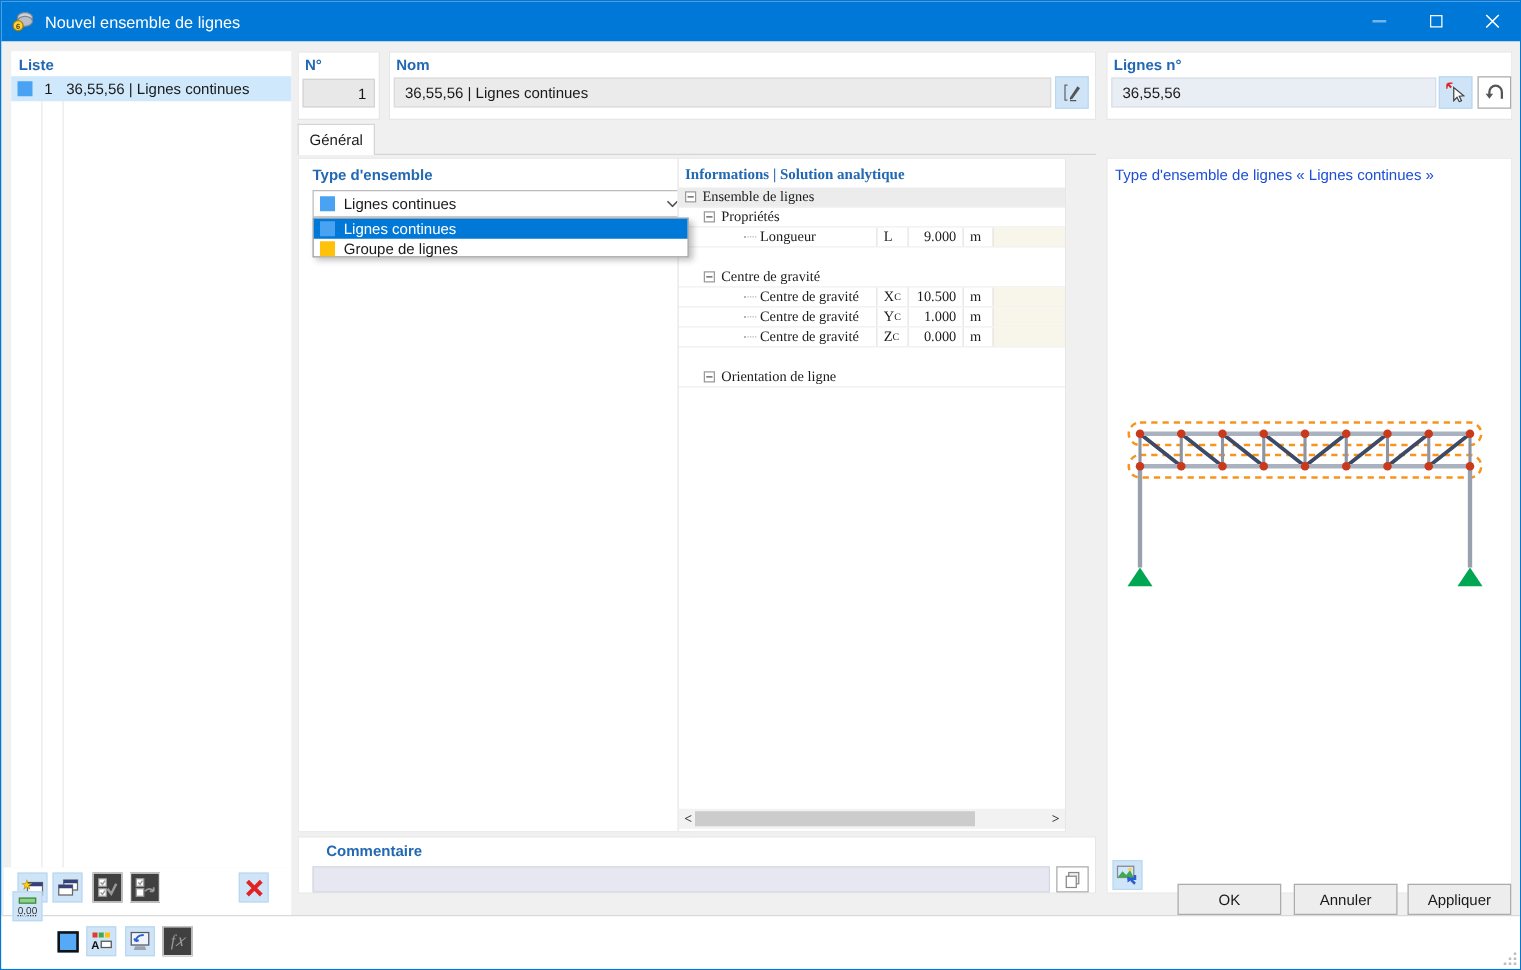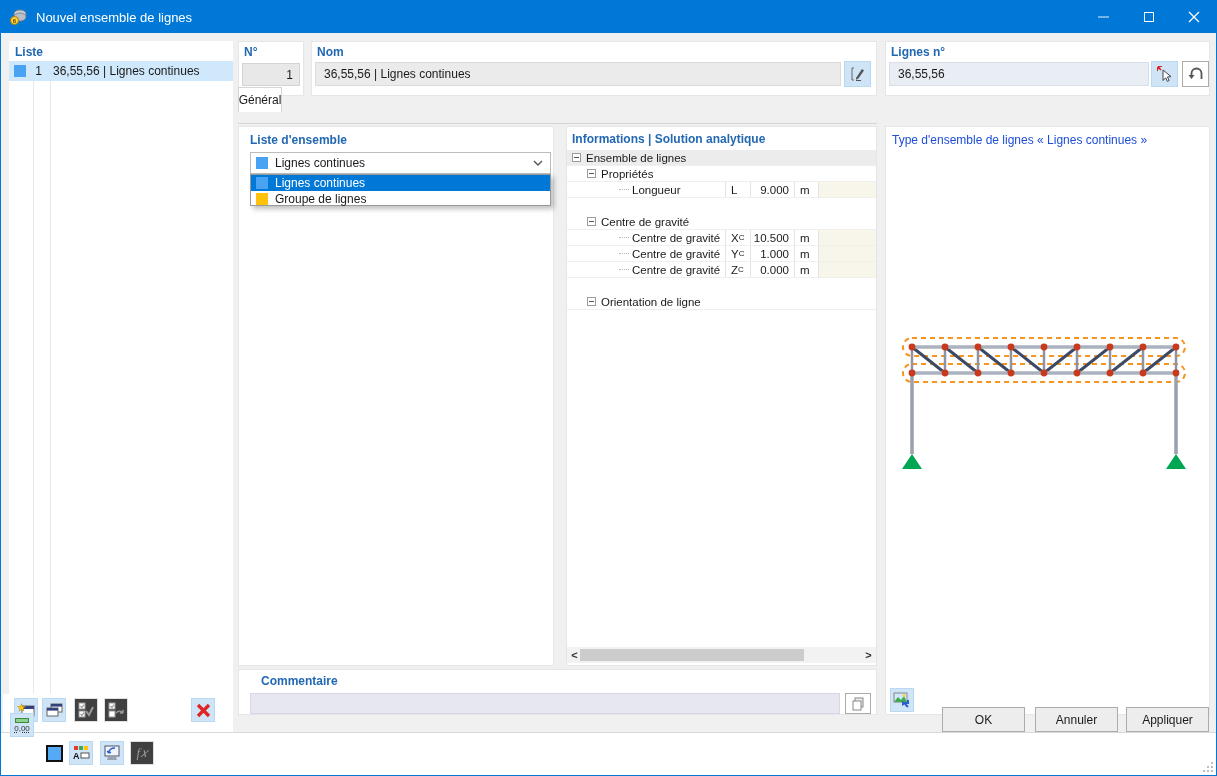--- a/index.html
+++ b/index.html
@@ -45,36 +45,36 @@
   .no-val{left:3px;top:21px;width:58px;height:23px;justify-content:flex-end;padding-right:6px;}
   .name-val{left:3px;top:20px;width:526px;height:24px;background:#ebebeb;border:1px solid #dbdbdb;padding-left:8px;}
   .lines-val{left:3px;top:20px;width:260px;height:24px;background:#e9edf4;border:1px solid #d9dee8;padding-left:8px;}
   .sq-btn{position:absolute;display:flex;align-items:center;justify-content:center;cursor:default;}
   .blue-btn{background:var(--btn-blue);border:1px solid #b9d9f2;}
   .plain-btn{background:#fff;border:1px solid #ababab;}
   .grey-btn{background:#404040;border:1px solid #e0e0e0;}
 
   
   .tabstrip-line{position:absolute;left:237px;top:122px;width:639px;height:1px;background:#d5d5d5;}
-  .tab{position:absolute;left:237px;top:86px;width:44px;height:25px;background:#fff;border:1px solid #d5d5d5;border-bottom:none;display:flex;align-items:center;justify-content:center;font-size:12px;}
+  .tab{position:absolute;left:237px;top:98px;width:62px;height:25px;background:#fff;border:1px solid #d5d5d5;border-bottom:none;display:flex;align-items:center;justify-content:center;font-size:12px;}
 
   
   .type-panel{left:237px;top:125px;width:316px;height:540px;}
   .tp-label{position:absolute;left:11px;top:6px;}
   .combo{position:absolute;left:11px;top:25px;width:301px;height:22px;border:1px solid #bcbcbc;background:#fff;display:flex;align-items:center;font-size:12px;}
   .combo .swatch{width:12px;height:12px;margin:0 7px 0 5px;flex:0 0 auto;}
   .combo .chev{margin-left:auto;margin-right:7px;}
   .droplist{position:absolute;left:11px;top:47px;width:301px;height:32px;background:#fff;border:1px solid #9a9a9a;box-shadow:3px 3px 5px rgba(0,0,0,.25);z-index:5;}
   .dropitem{height:16px;display:flex;align-items:center;font-size:12px;}
   .dropitem .swatch{width:12px;height:12px;margin:0 7px 0 5px;flex:0 0 auto;}
   .dropitem.sel{background:var(--accent);color:#fff;}
   .swatch.blue{background:var(--swatch-blue);} .swatch.yellow{background:var(--swatch-yellow);}
 
   
-  .info-panel{left:565px;top:125px;width:311px;height:540px;}
+  .info-panel{left:541px;top:125px;width:311px;height:540px;font-family:Liberation Serif, serif;}
   .info-header{position:absolute;left:5px;top:5px;white-space:nowrap;}
   .ttable{position:absolute;left:0;top:23px;width:309px;font-size:11.5px;}
   .trow{height:16px;display:grid;grid-template-columns:158px 25px 44px 24px 1fr;align-items:center;border-bottom:1px solid #f0efec;}
   .trow.spacer{border-bottom:none;}
   .trow .c{height:100%;display:flex;align-items:center;overflow:hidden;white-space:nowrap;}
   .trow .c.b{border-left:1px solid #e3e3e3;}
   .trow .num{justify-content:flex-end;padding-right:5px;}
   .trow .sym{padding-left:5px;}
   .trow .unit{padding-left:5px;}
   .trow .extra{background:var(--cream);}
@@ -190,21 +190,21 @@
         <path d="M14.5 13 V7.5 A5 5 0 0 0 4.5 7.5 V9.5" stroke="#555" stroke-width="1.8" fill="none"></path>
         <path d="M1.5 9 L7.5 9 L4.5 13 Z" fill="#555"></path>
       </svg>
     </div>
   </div>
 
   <div class="tabstrip-line"></div>
   <div class="tab">Général</div>
 
   <div class="panel type-panel">
-    <span class="tp-label blabel">Liste d'ensemble</span>
+    <span class="tp-label blabel">Type d'ensemble</span>
     <div class="combo">
       <span class="swatch blue"></span>
       <span>Lignes continues</span>
       <svg class="chev" width="10" height="6" viewBox="0 0 10 6">
           <path d="M1 1 L5 5 L9 1" stroke="#555" stroke-width="1.4" fill="none"></path>
         </svg>
     </div>
     <div class="droplist">
       <div class="dropitem sel">
         <span class="swatch blue"></span>

